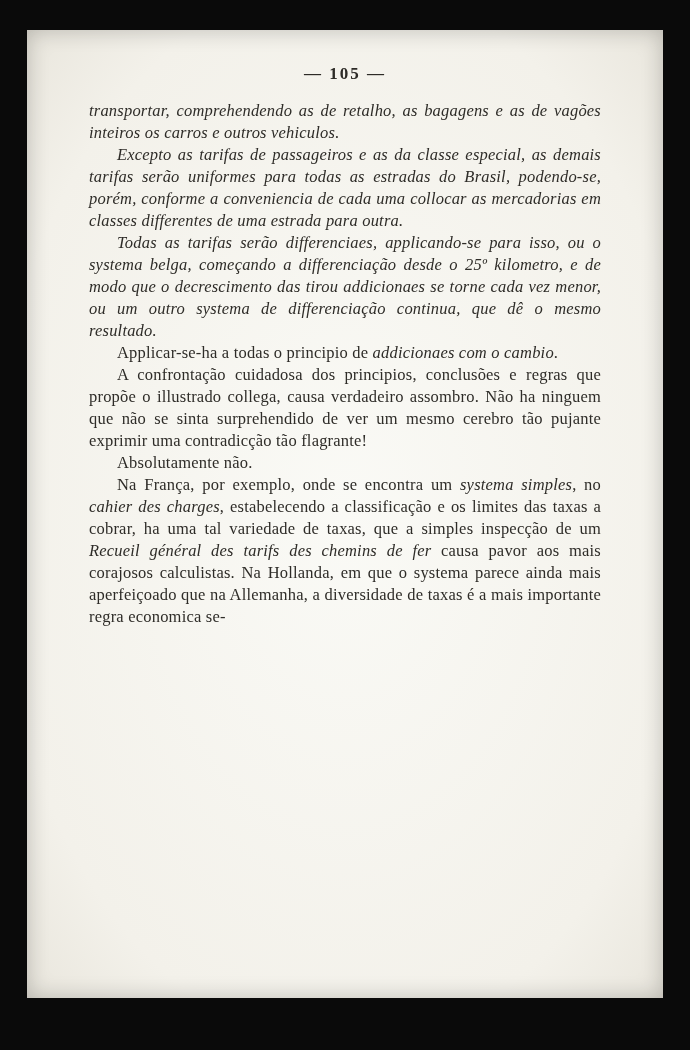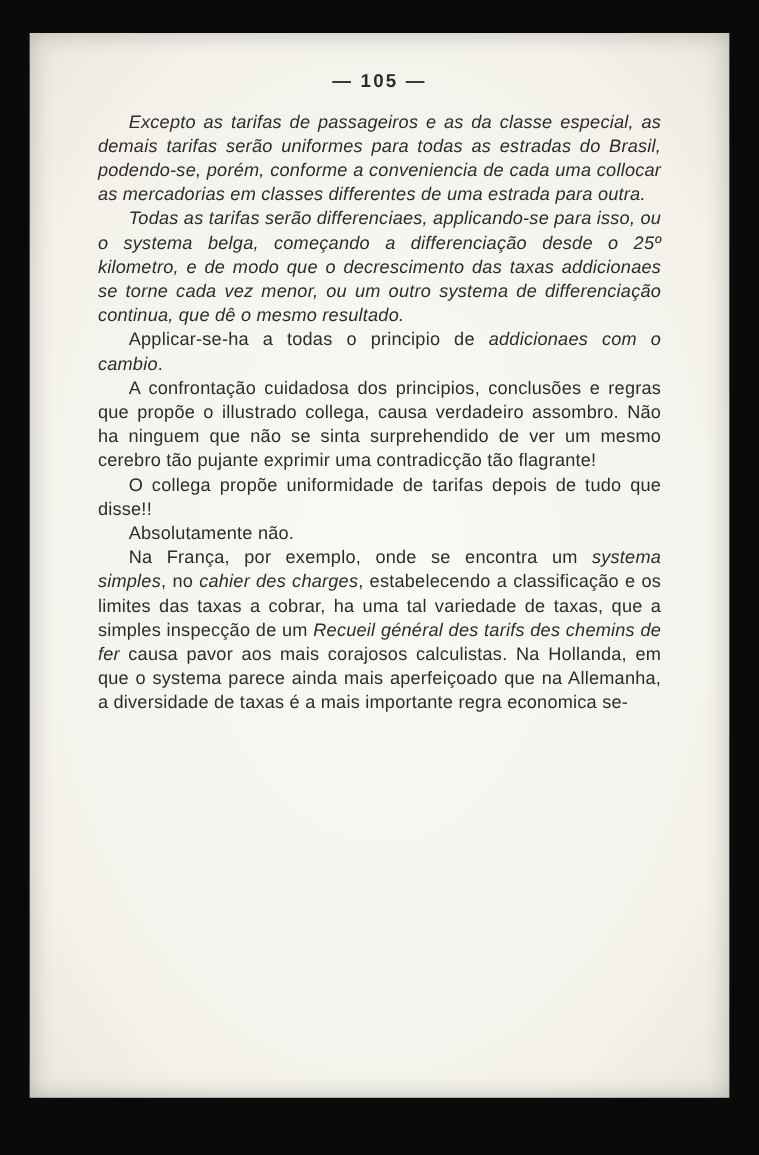--- a/index.html
+++ b/index.html
@@ -7,21 +7,21 @@
     padding: 0;
     background: #000;
   }
   .scan {
     position: relative;
     width: 690px;
     height: 1050px;
     background: #0a0a0a;
     box-sizing: border-box;
     padding: 30px 27px 52px 27px;
-    font-family: Liberation Sans, sans-serif;
+    font-family: Liberation Serif, serif;
   }
   .page {
     width: 100%;
     height: 100%;
     box-sizing: border-box;
     background: radial-gradient(ellipse at center, #fafaf6 0%, #f3f1ea 78%, #e9e6dd 100%);
     box-shadow: inset 0 0 22px rgba(0,0,0,0.22);
     padding: 34px 62px 0 62px;
     overflow: hidden;
   }
@@ -58,30 +58,30 @@
 
 <div class="scan">
   <div class="page">
 
     <header class="page-header">
       <span class="page-number">— 105 —</span>
     </header>
 
     <main class="text-block">
 
+      <p class="para no-indent"><span class="it">transportar, comprehendendo as de retalho, as bagagens e as de vagões inteiros os carros e outros vehiculos.</span></p>
 
       <p class="para"><span class="it">Excepto as tarifas de passageiros e as da classe especial, as demais tarifas serão uniformes para todas as estradas do Brasil, podendo-se, porém, conforme a conveniencia de cada uma collocar as mercadorias em classes differentes de uma estrada para outra.</span></p>
 
-      <p class="para"><span class="it">Todas as tarifas serão differenciaes, applicando-se para isso, ou o systema belga, começando a differenciação desde o 25º kilometro, e de modo que o decrescimento das taxas addicionaes se torne cada vez menor, ou um outro systema de differenciação continua, que dê o mesmo resultado.</span></p>
+      <p class="para"><span class="it">Todas as tarifas serão differenciaes, applicando-se para isso, ou o systema belga, começando a differenciação desde o 25º kilometro, e de modo que o decrescimento das tirou addicionaes se torne cada vez menor, ou um outro systema de differenciação continua, que dê o mesmo resultado.</span></p>
 
       <p class="para"><span class="rm">Applicar-se-ha a todas o principio de </span><span class="it">addicionaes com o cambio</span><span class="rm">.</span></p>
 
       <p class="para"><span class="rm">A confrontação cuidadosa dos principios, conclusões e regras que propõe o illustrado collega, causa verdadeiro assombro. Não ha ninguem que não se sinta surprehendido de ver um mesmo cerebro tão pujante exprimir uma contradicção tão flagrante!</span></p>
 
-      <p class="para"><span class="rm">O collega propõe uniformidade de tarifas depois de tudo que disse!!</span></p>
 
 
 
       <p class="para"><span class="rm">Absolutamente não.</span></p>
 
 
       <p class="para"><span class="rm">Na França, por exemplo, onde se encontra um </span><span class="it">systema simples</span><span class="rm">, no </span><span class="it">cahier des charges</span><span class="rm">, estabelecendo a classificação e os limites das taxas a cobrar, ha uma tal variedade de taxas, que a simples inspecção de um </span><span class="it">Recueil général des tarifs des chemins de fer</span><span class="rm"> causa pavor aos mais corajosos calculistas. Na Hollanda, em que o systema parece ainda mais aperfeiçoado que na Allemanha, a diversidade de taxas é a mais importante regra economica se-</span></p>
 
     </main>
   </div>

